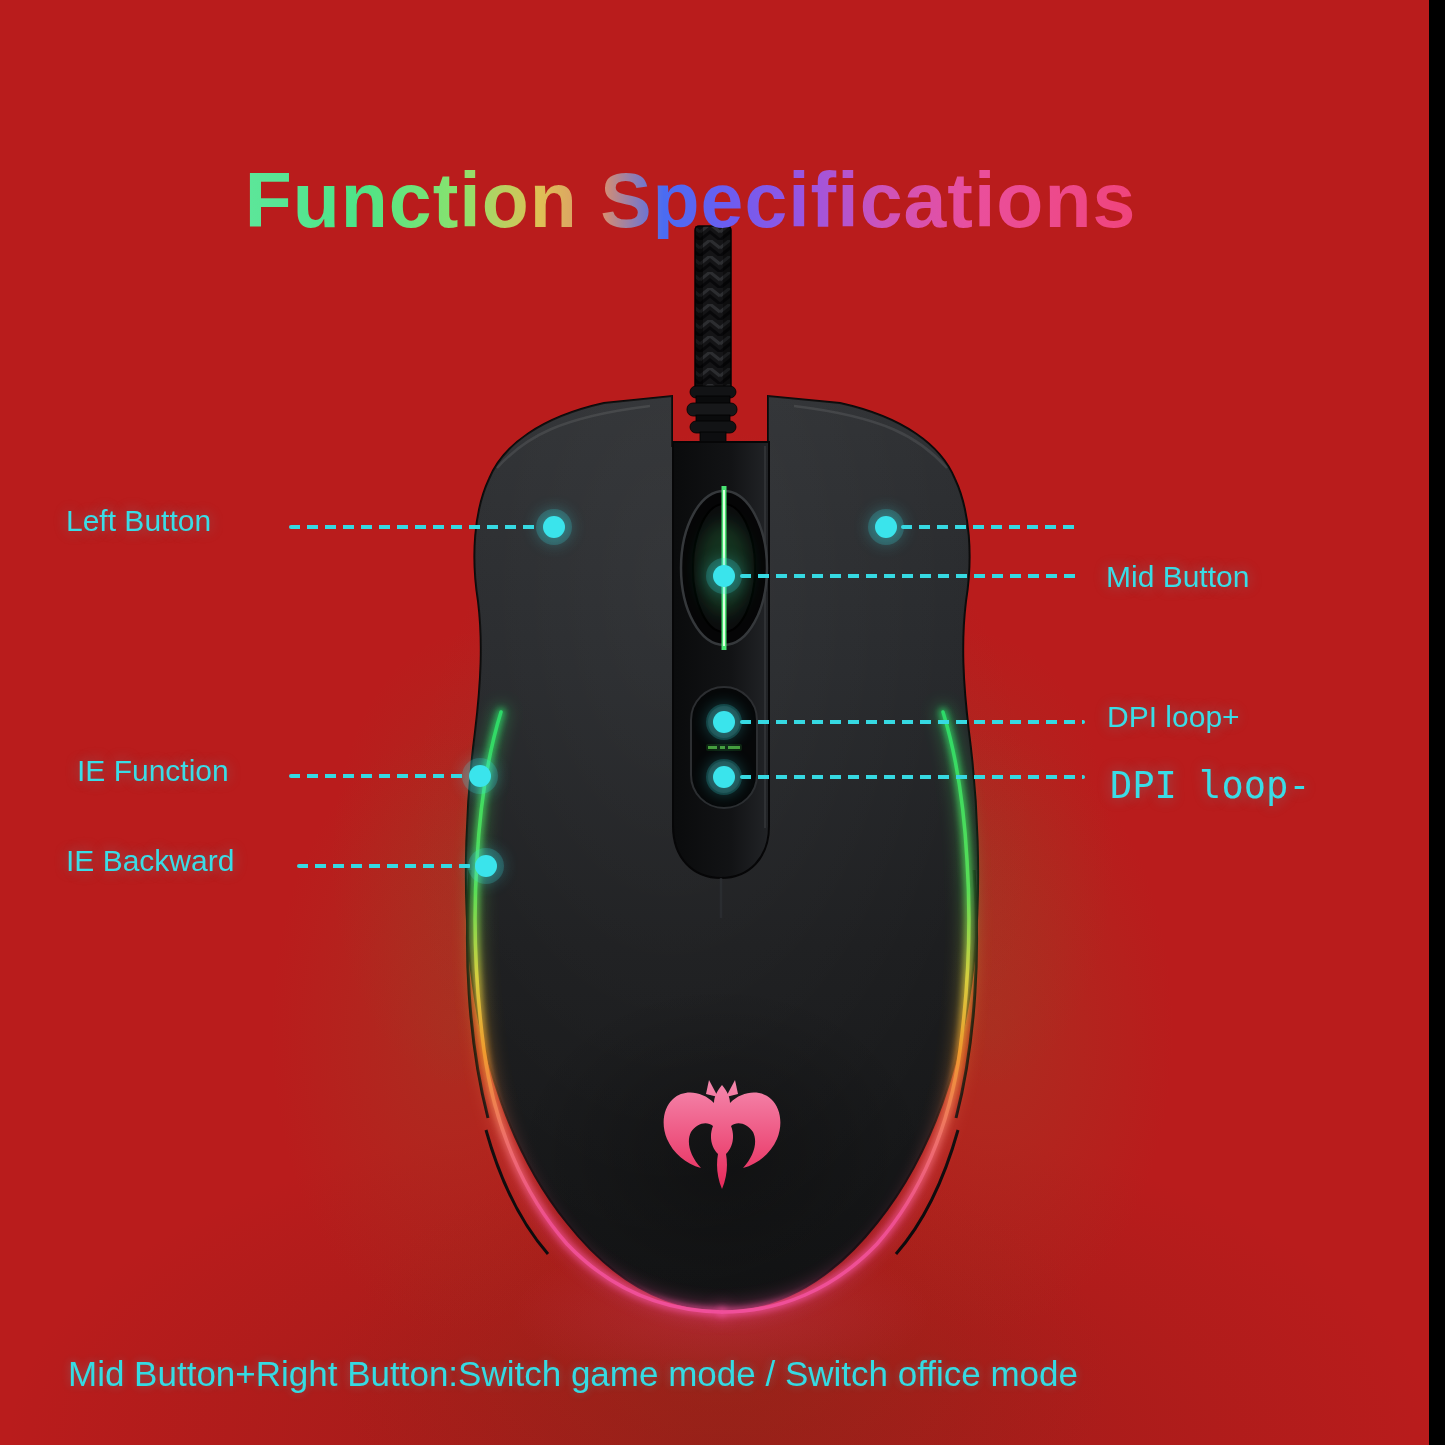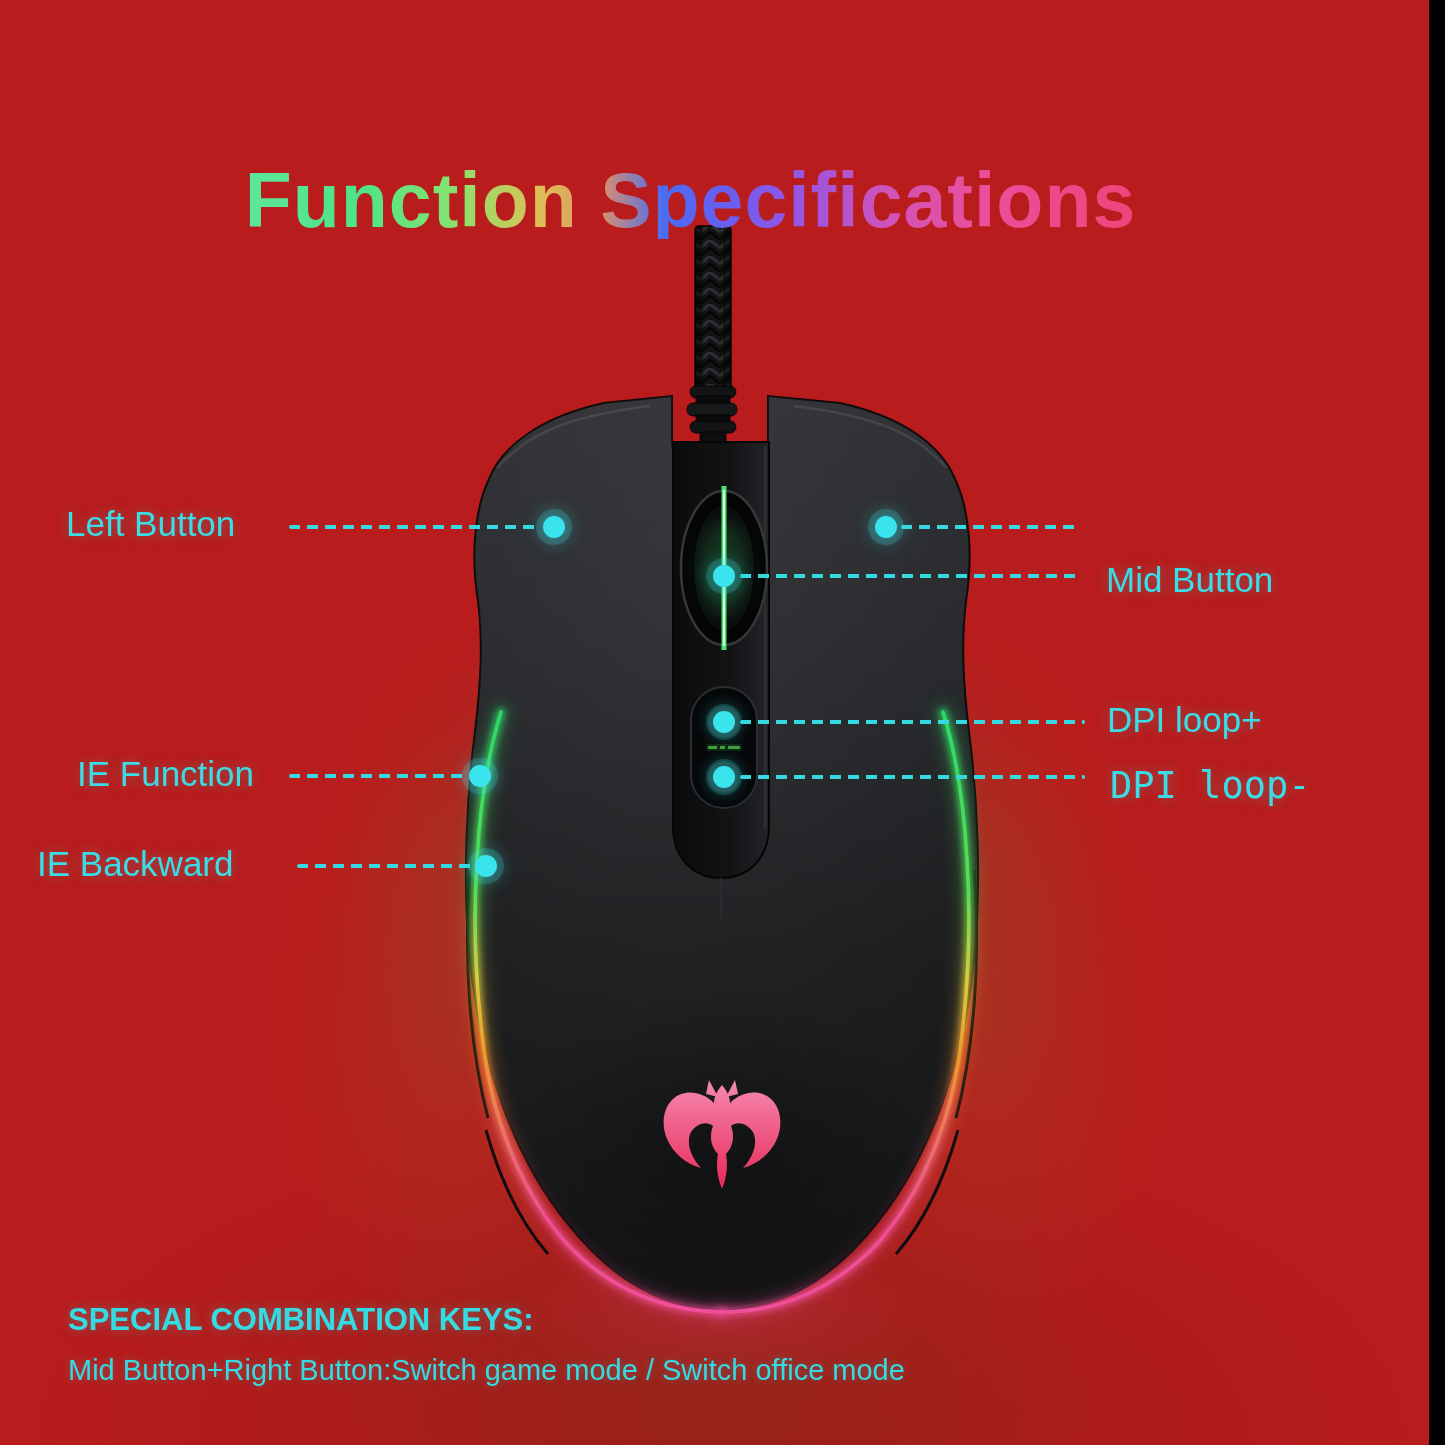--- a/index.html
+++ b/index.html
@@ -18,31 +18,31 @@
       radial-gradient(430px 560px at 722px 830px,  rgba(95,95,95,0.16),   transparent 72%);
   }
   .mouse-svg{position:absolute;left:0;top:0;}
   
   .title-wrap{position:absolute;top:162px;left:-24px;right:24px;text-align:center;z-index:5;}
   .title-text{display:inline-block;font-weight:bold;font-size:77px;line-height:1;letter-spacing:1px;
     background:linear-gradient(90deg,#5de69a 0%,#4ee487 13%,#8ae26e 24%,#dfc055 33%,#d9906e 40%,
                #4a6cf2 47%,#6f5cf0 55%,#9b55e0 63%,#cf53b8 72%,#ea4f9c 82%,#f0447b 100%);
     -webkit-background-clip:text;background-clip:text;color:transparent;-webkit-text-fill-color:transparent;}
   
-  .co-label{position:absolute;font-size:35px;line-height:1;color:#3adce6;white-space:nowrap;z-index:6;
+  .co-label{position:absolute;font-size:30px;line-height:1;color:#3adce6;white-space:nowrap;z-index:6;
             text-shadow:0 0 14px rgba(58,220,230,0.35);}
   .co-label.mono{font-family:"DejaVu Sans Mono",monospace;font-size:37px;margin-top:10px;}
   .co-line{position:absolute;height:4px;border-radius:2px;z-index:6;
            background:repeating-linear-gradient(90deg,#36d9e2 0 11px,transparent 11px 18px);}
   .co-dot{position:absolute;width:22px;height:22px;border-radius:50%;background:#3ae4ec;z-index:6;
           box-shadow:0 0 0 7px rgba(58,228,236,0.20),0 0 16px 6px rgba(58,228,236,0.30);}
   
   .foot-head{position:absolute;left:68px;top:1303px;font-size:31px;font-weight:bold;line-height:1.1;
              color:#35dbe3;text-shadow:0 0 12px rgba(53,219,227,0.35);z-index:6;}
-  .foot-desc{position:absolute;left:68px;top:1354px;font-size:29px;line-height:1.15;
+  .foot-desc{position:absolute;left:68px;top:1354px;font-size:35px;line-height:1.15;
              color:#35dbe3;text-shadow:0 0 10px rgba(53,219,227,0.30);z-index:6;}
 </style>
 </head>
 <body>
 
 <div id="canvas">
   <div class="bg"></div>
 
   <svg class="mouse-svg" width="1445" height="1445" viewBox="0 0 1445 1445">
     <defs>
@@ -207,19 +207,18 @@
   <span class="co-label" style="left:1107px;top:702px">DPI loop+</span>
 
   <div class="co-dot" style="left:713px;top:766px"></div>
   <div class="co-line" style="left:740px;top:775px;width:345px"></div>
   <span class="co-label mono" style="left:1110px;top:757px">DPI loop-</span>
 
   <span class="co-label" style="left:77px;top:756px">IE Function</span>
   <div class="co-line" style="left:289px;top:774px;width:176px"></div>
   <div class="co-dot" style="left:469px;top:765px"></div>
 
-  <span class="co-label" style="left:37px;top:846px">IE Backward</span>
+  <span class="co-label" style="left:66px;top:846px">IE Backward</span>
   <div class="co-line" style="left:297px;top:864px;width:174px"></div>
   <div class="co-dot" style="left:475px;top:855px"></div>
 
-  <div class="foot-head">SPECIAL COMBINATION KEYS:</div>
   <div class="foot-desc">Mid Button+Right Button:Switch game mode / Switch office mode</div>
 </div>
 
 </body></html>

